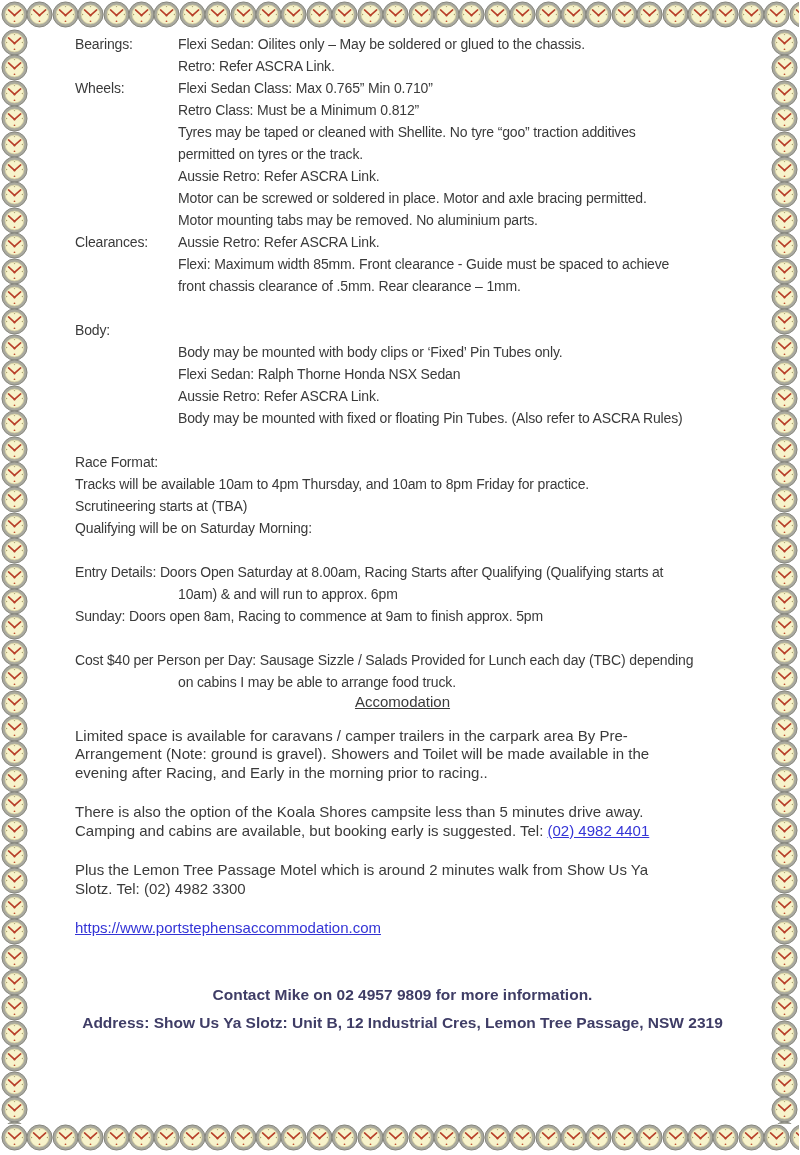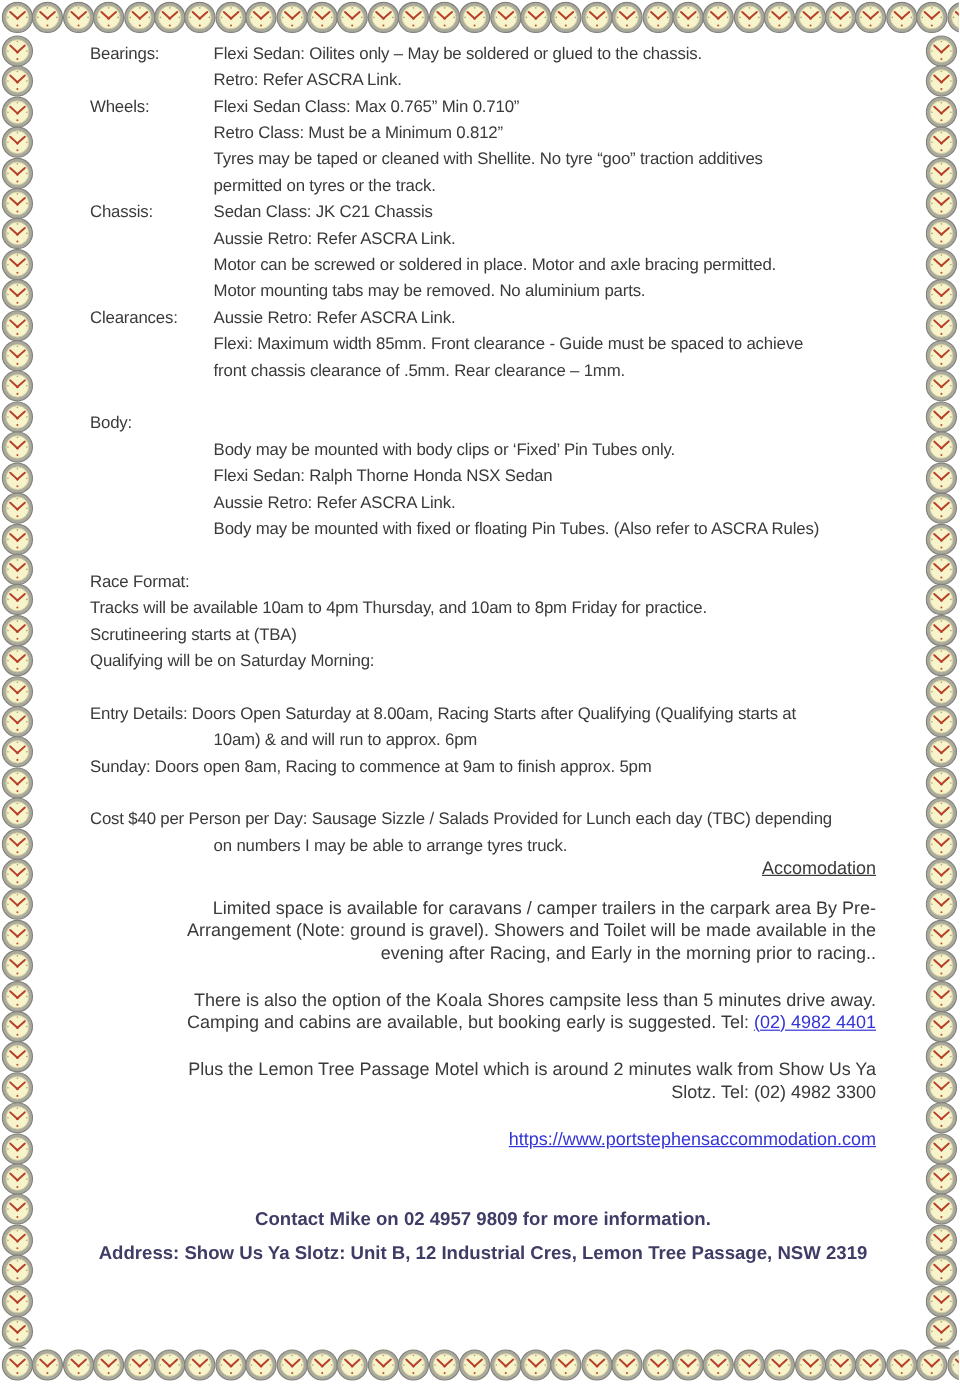--- a/index.html
+++ b/index.html
@@ -18,21 +18,21 @@
   #border-left .clock,#border-right .clock{flex:none;margin-bottom:-1.6px;}
   
   .content{position:absolute;left:75px;top:33px;width:655px;color:var(--text);}
   .cal{font:14px/22px "Liberation Sans",sans-serif;letter-spacing:-0.15px;}
   .srow{display:flex;}
   .slabel{flex:0 0 103px;}
   .sval{flex:1;white-space:nowrap;}
   .blank{height:22px;}
   .indent{padding-left:103px;}
   .heading{text-align:center;font-weight:bold;text-decoration:underline;font-size:16px;}
-  .ari{font:15px/18.5px "Liberation Sans",sans-serif;letter-spacing:0;text-align:right;}
+  .ari{font:15px/18.5px "Liberation Sans",sans-serif;letter-spacing:0;}
   .mt{margin-top:21px;}
   .mt-first{margin-top:15px;}
   a.doclink{color:var(--link);text-decoration:underline;cursor:pointer;}
   .contact{margin-top:46px;text-align:center;font:bold 15.5px/22px "Liberation Sans",sans-serif;color:var(--contact);}
   .contact-line2{margin-top:6px;}
 </style>
 </head>
 <body style="--link: #3434d6; --contact: #3f3d66; --text: #3a3a3a;">
 
 <div class="border" id="border-top">
@@ -1586,24 +1586,20 @@
     </div>
     <div class="srow">
       <div class="slabel"></div>
       <div class="sval">Tyres may be taped or cleaned with Shellite. No tyre “goo” traction additives</div>
     </div>
     <div class="srow">
       <div class="slabel"></div>
       <div class="sval">permitted on tyres or the track.</div>
     </div>
 
-    <div class="srow">
-      <div class="slabel">Chassis:</div>
-      <div class="sval">Sedan Class: JK C21 Chassis</div>
-    </div>
     <div class="srow">
       <div class="slabel"></div>
       <div class="sval">Aussie Retro: Refer ASCRA Link.</div>
     </div>
     <div class="srow">
       <div class="slabel"></div>
       <div class="sval">Motor can be screwed or soldered in place. Motor and axle bracing permitted.</div>
     </div>
     <div class="srow">
       <div class="slabel"></div>
@@ -1657,21 +1653,21 @@
   <div class="cal">
     <div class="blank"></div>
     <div>Entry Details: Doors Open Saturday at 8.00am, Racing Starts after Qualifying (Qualifying starts at</div>
     <div class="indent">10am) &amp; and will run to approx. 6pm</div>
     <div>Sunday: Doors open 8am, Racing to commence at 9am to finish approx. 5pm</div>
   </div>
 
   <div class="cal">
     <div class="blank"></div>
     <div>Cost $40 per Person per Day: Sausage Sizzle / Salads Provided for Lunch each day (TBC) depending</div>
-    <div class="indent">on numbers I may be able to arrange tyres truck.</div>
+    <div class="indent">on cabins I may be able to arrange food truck.</div>
   </div>
 
   <div class="ari heading">Accomodation</div>
 
   <div class="ari mt-first">
     <div>Limited space is available for caravans / camper trailers in the carpark area By Pre-</div>
     <div>Arrangement (Note: ground is gravel). Showers and Toilet will be made available in the</div>
     <div>evening after Racing, and Early in the morning prior to racing..</div>
   </div>
 

